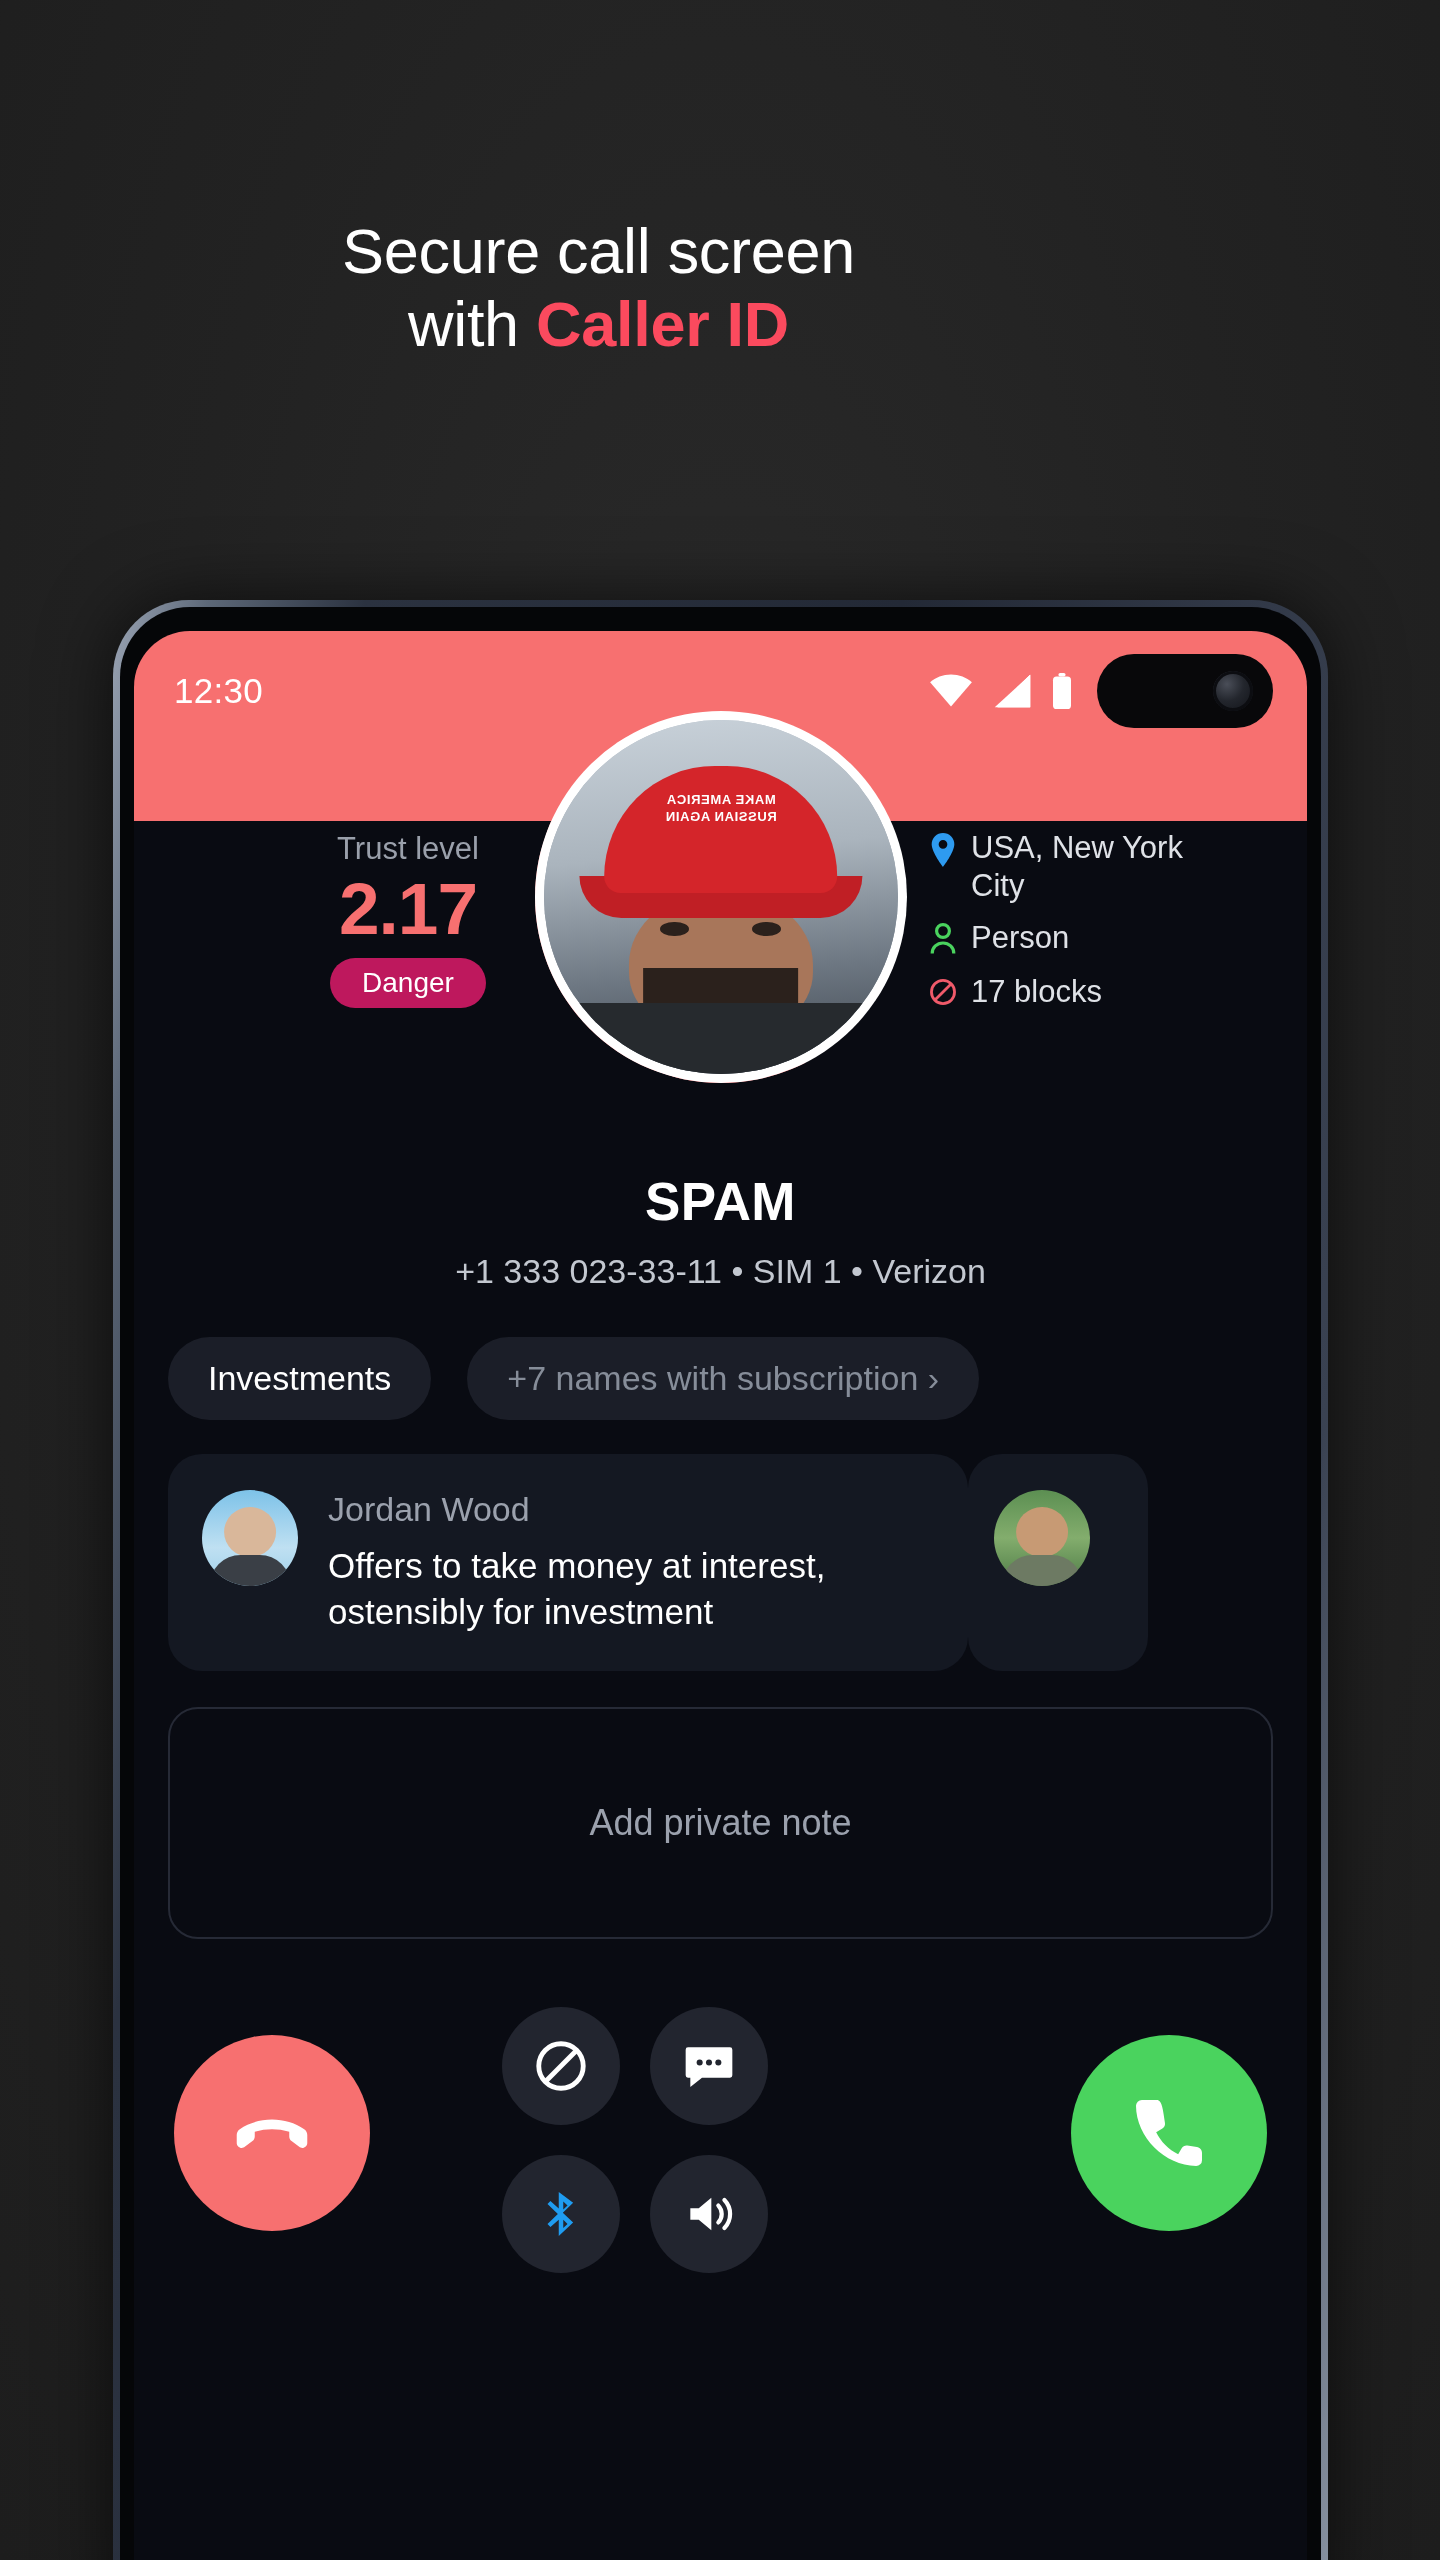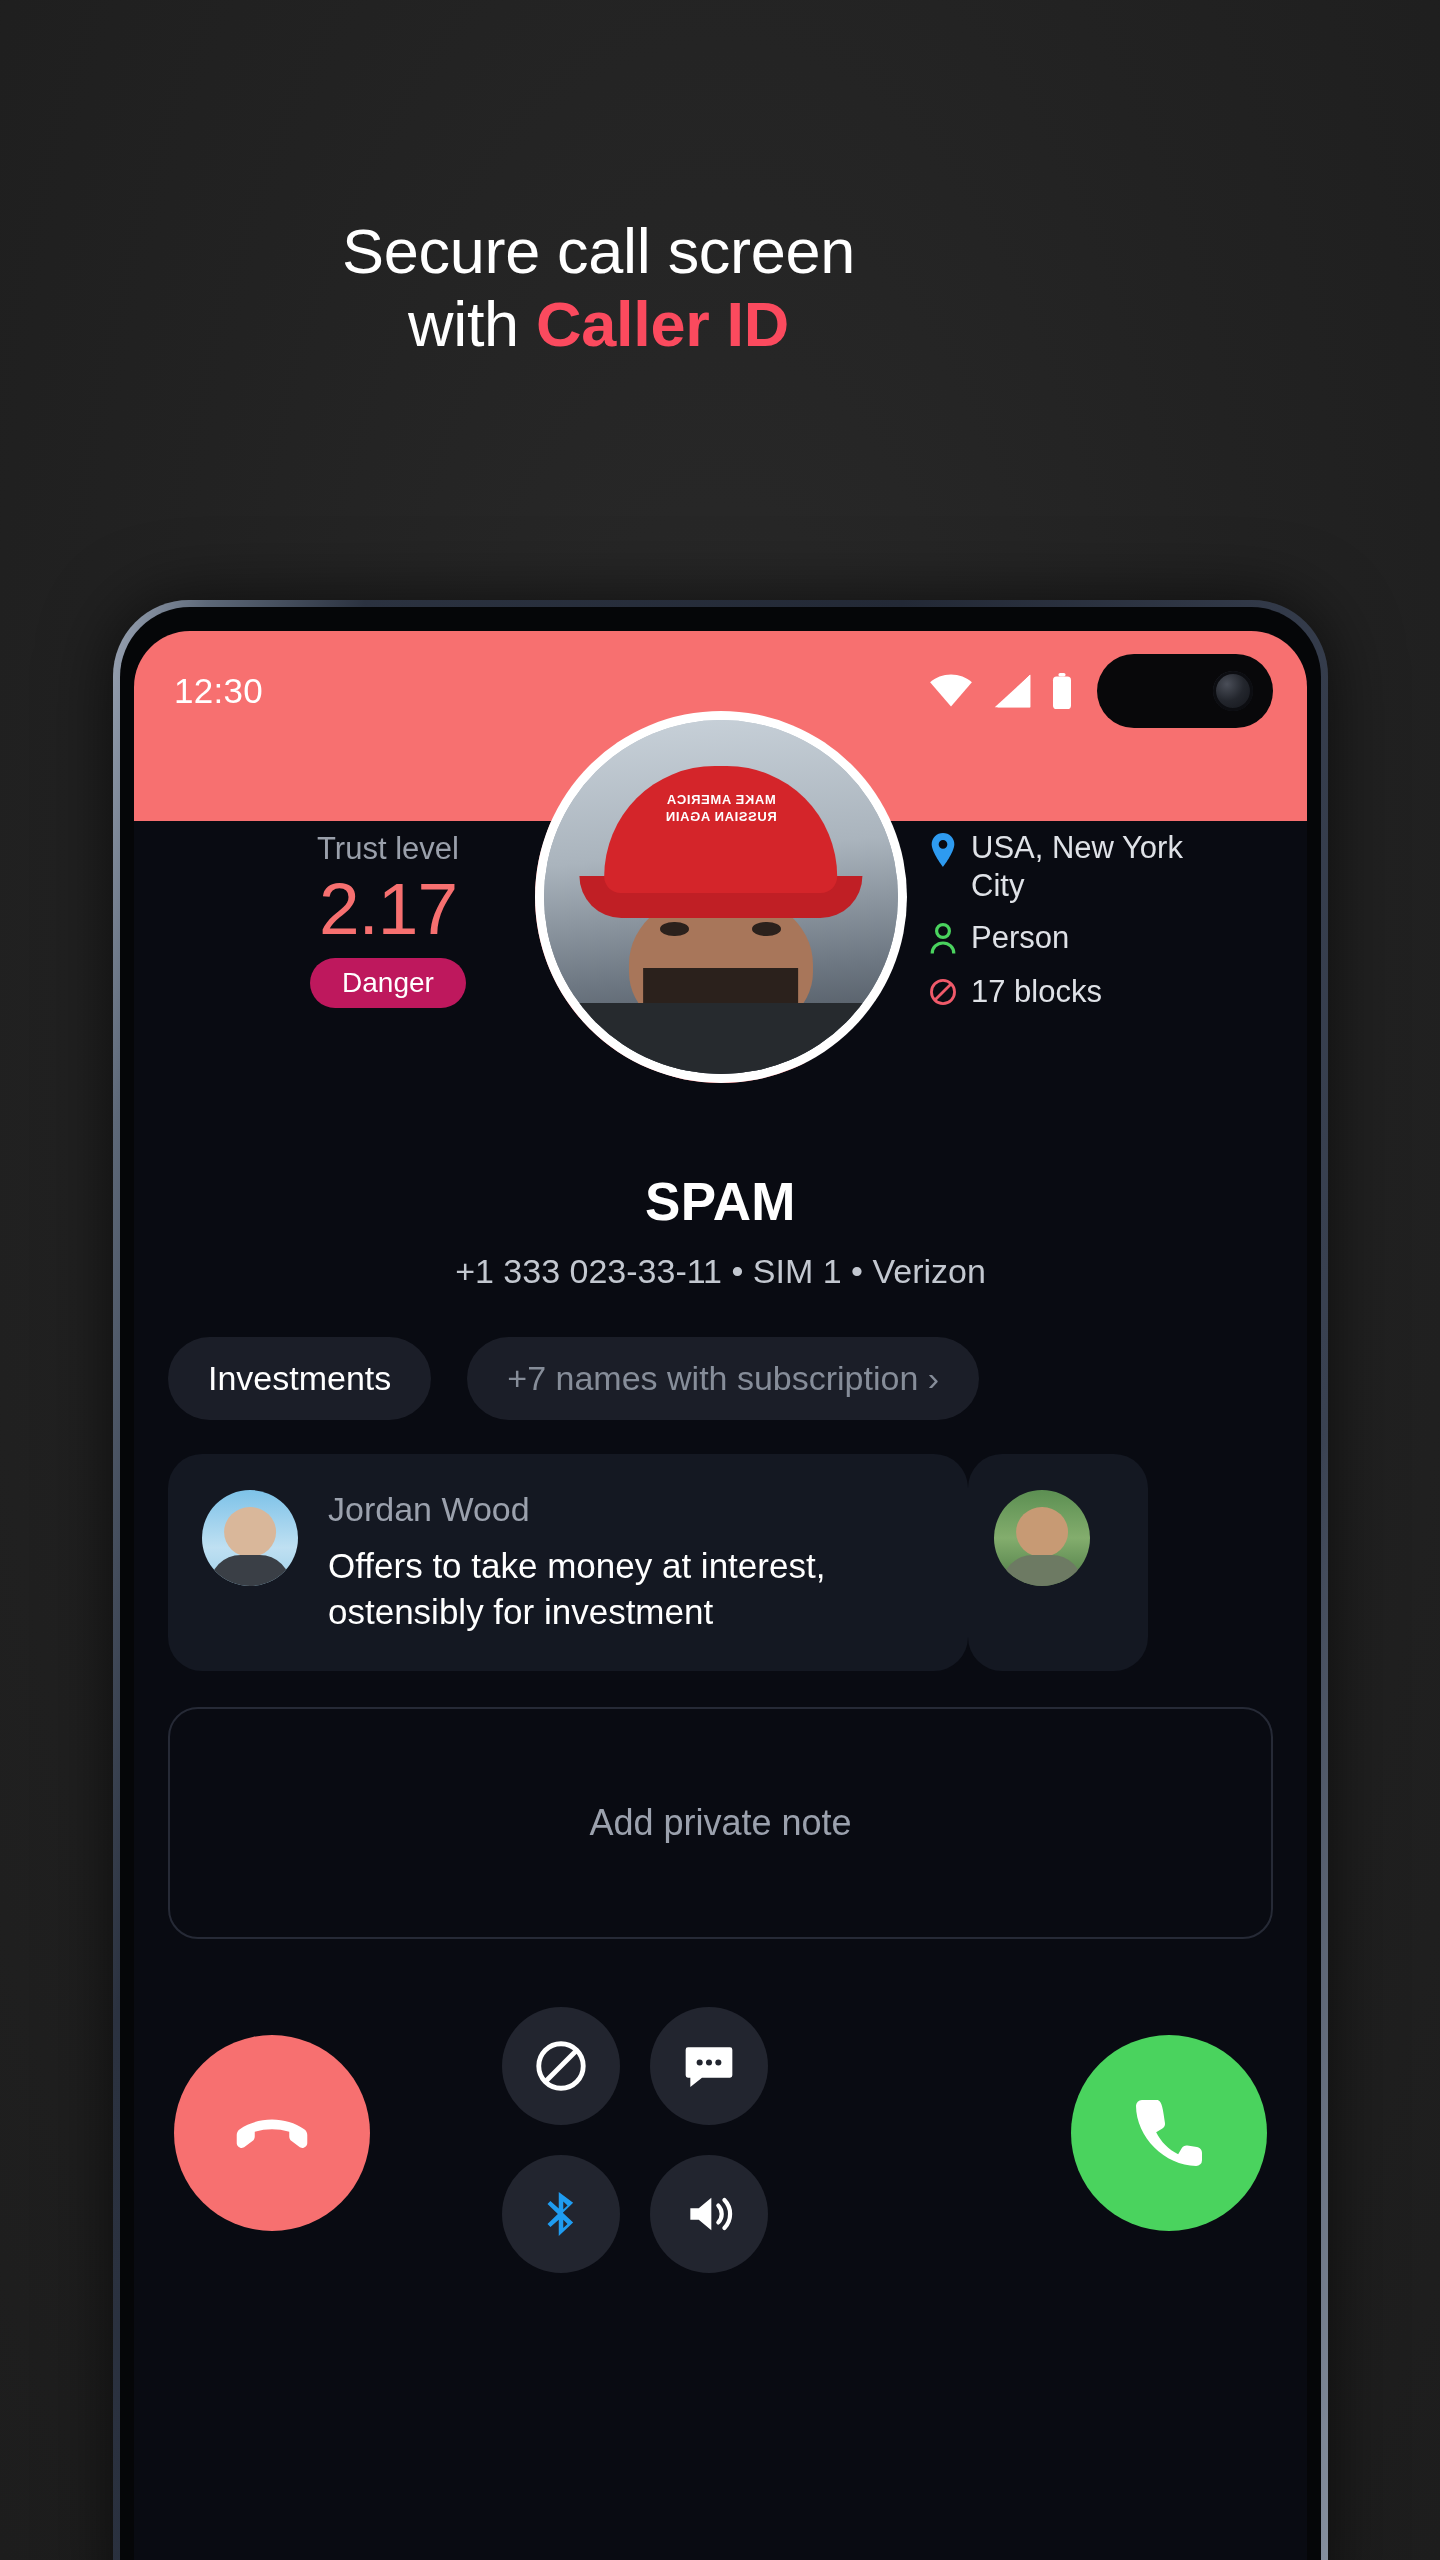--- a/index.html
+++ b/index.html
@@ -89,24 +89,24 @@
     box-shadow: inset 0 0 0 3px #0c0d11;
   }
 
   
   .identity {
     position: relative;
     height: 330px;
     background: #090b12;
   }
   .trust {
-    position: absolute; left: 104px; top: 10px; width: 300px; text-align:center;
+    position: absolute; left: 124px; top: 10px; width: 300px; text-align:center;
   }
   .trust-label { color:#9aa0ab; font-size: 31px; margin-bottom: 4px; }
-  .trust-score { color:#f77070; font-size: 73px; font-weight: 400; line-height: 1.05; letter-spacing:-1px; }
+  .trust-score { color:#f77070; font-size: 73px; font-weight: 700; line-height: 1.05; letter-spacing:-1px; }
   .trust-badge {
     display:inline-block; margin-top: 10px;
     background:#be185d; color:#ffffff;
     font-size: 28px; padding: 9px 32px; border-radius: 30px;
   }
 
   .avatar-ring {
     position: absolute; left: 50%; top: -110px;
     transform: translateX(-50%);
     width: 372px; height: 372px; border-radius: 50%;

